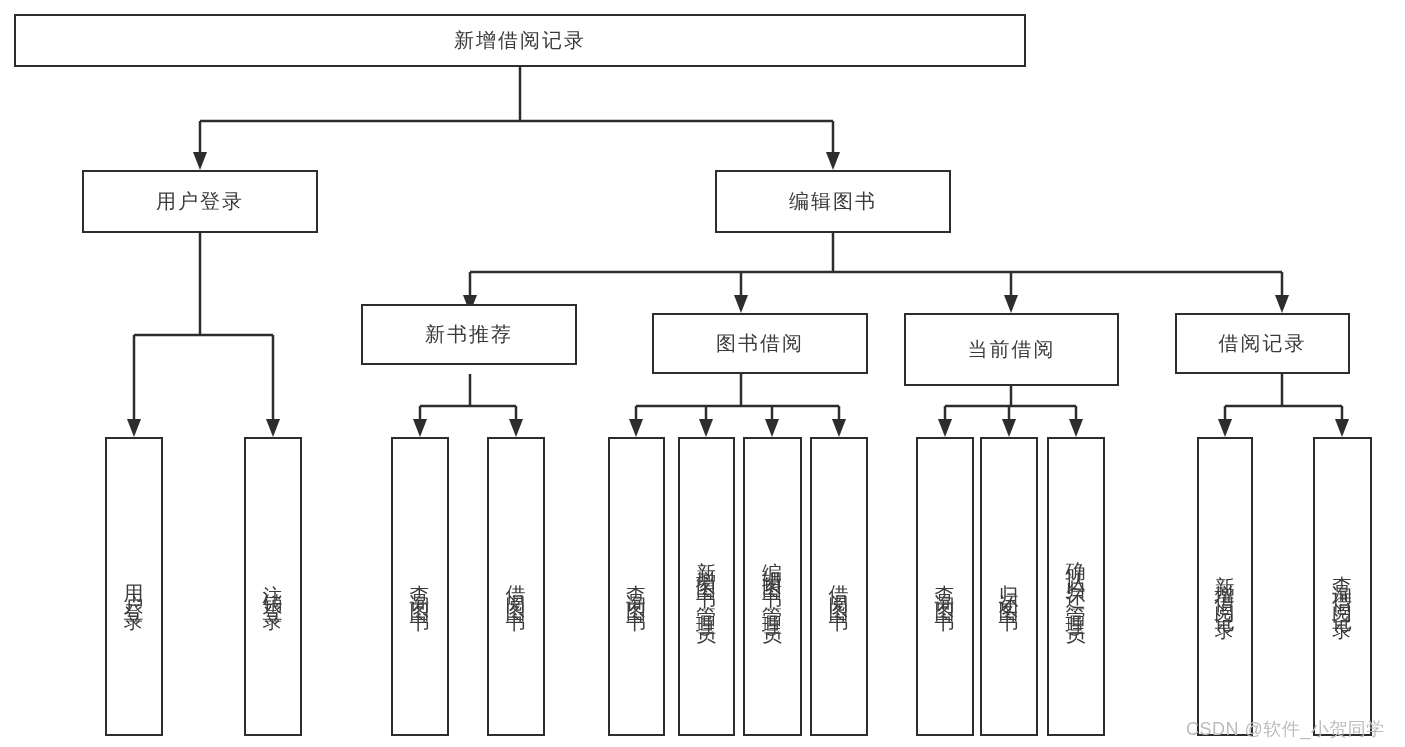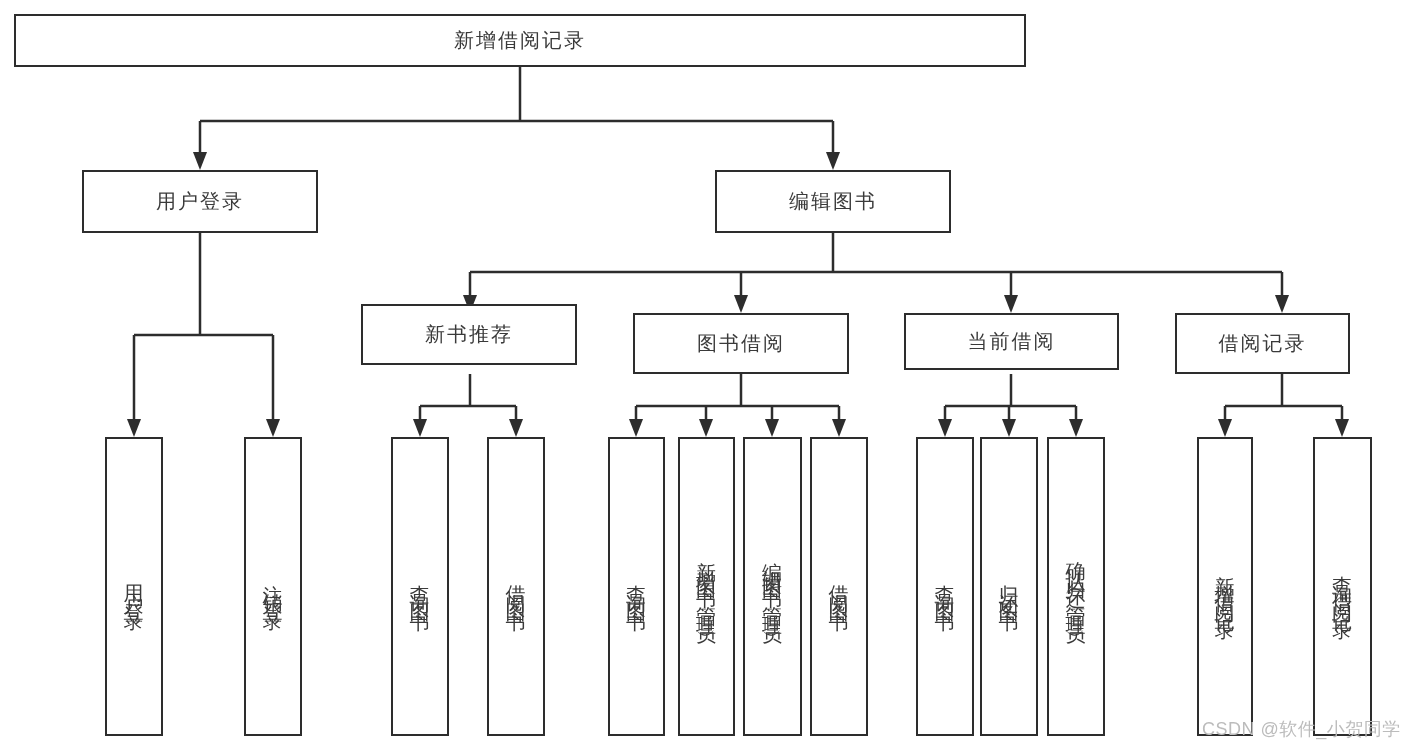--- a/index.html
+++ b/index.html
@@ -91,37 +91,37 @@
       <polygon points="1335,419 1349,419 1342,437"></polygon>
     </g>
   </svg>
 
   <div class="node h" style="left:14px;top:14px;width:1012px;height:53px">新增借阅记录</div>
 
   <div class="node h" style="left:82px;top:170px;width:236px;height:63px">用户登录</div>
   <div class="node h" style="left:715px;top:170px;width:236px;height:63px">编辑图书</div>
 
   <div class="node h" style="left:361px;top:304px;width:216px;height:61px">新书推荐</div>
-  <div class="node h" style="left:633px;top:313px;width:216px;height:61px">图书借阅</div>
-  <div class="node h" style="left:904px;top:313px;width:215px;height:57px">当前借阅</div>
+  <div class="node h" style="left:652px;top:313px;width:216px;height:61px">图书借阅</div>
+  <div class="node h" style="left:904px;top:313px;width:215px;height:73px">当前借阅</div>
   <div class="node h" style="left:1175px;top:313px;width:175px;height:61px">借阅记录</div>
 
   <div class="node v" style="left:105px;top:437px;width:58px;height:299px">用户登录</div>
   <div class="node v" style="left:244px;top:437px;width:58px;height:299px">注销登录</div>
 
   <div class="node v" style="left:391px;top:437px;width:58px;height:299px">查询图书</div>
   <div class="node v" style="left:487px;top:437px;width:58px;height:299px">借阅图书</div>
 
   <div class="node v" style="left:608px;top:437px;width:57px;height:299px">查询图书</div>
   <div class="node v" style="left:678px;top:437px;width:57px;height:299px">新增图书（管理员）</div>
   <div class="node v" style="left:743px;top:437px;width:59px;height:299px">编辑图书（管理员）</div>
   <div class="node v" style="left:810px;top:437px;width:58px;height:299px">借阅图书</div>
 
   <div class="node v" style="left:916px;top:437px;width:58px;height:299px">查询图书</div>
   <div class="node v" style="left:980px;top:437px;width:58px;height:299px">归还图书</div>
   <div class="node v" style="left:1047px;top:437px;width:58px;height:299px">确认归还（管理员）</div>
 
   <div class="node v" style="left:1197px;top:437px;width:56px;height:299px">新增借阅记录</div>
   <div class="node v" style="left:1313px;top:437px;width:59px;height:299px">查询借阅记录</div>
 
-  <div class="watermark" style="color: rgb(188, 188, 188); margin-left: 16px;">CSDN @软件_小贺同学</div>
+  <div class="watermark" style="color: rgb(188, 188, 188);">CSDN @软件_小贺同学</div>
 
 </div>
 
 </body></html>

